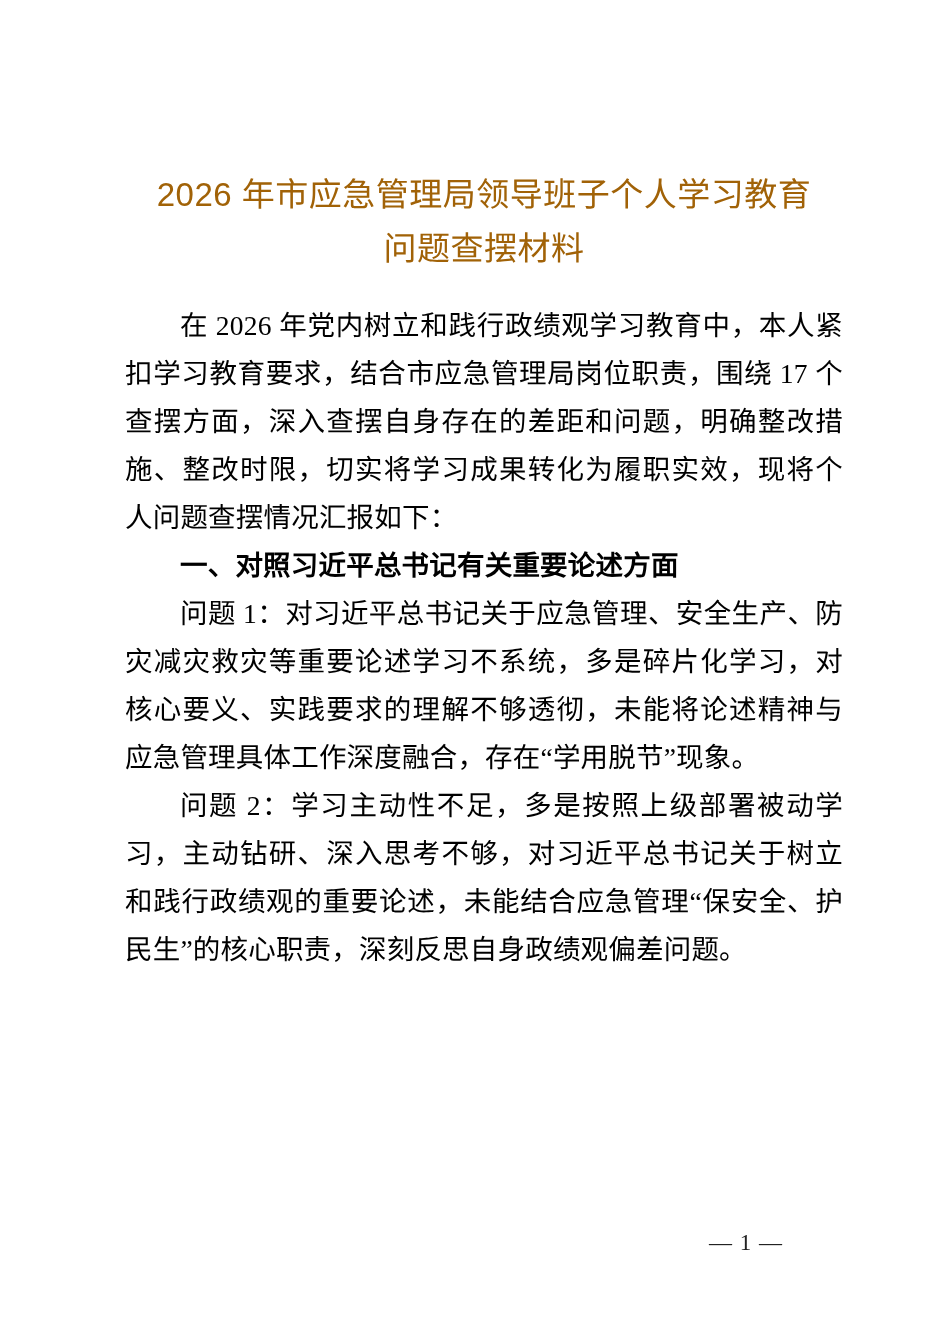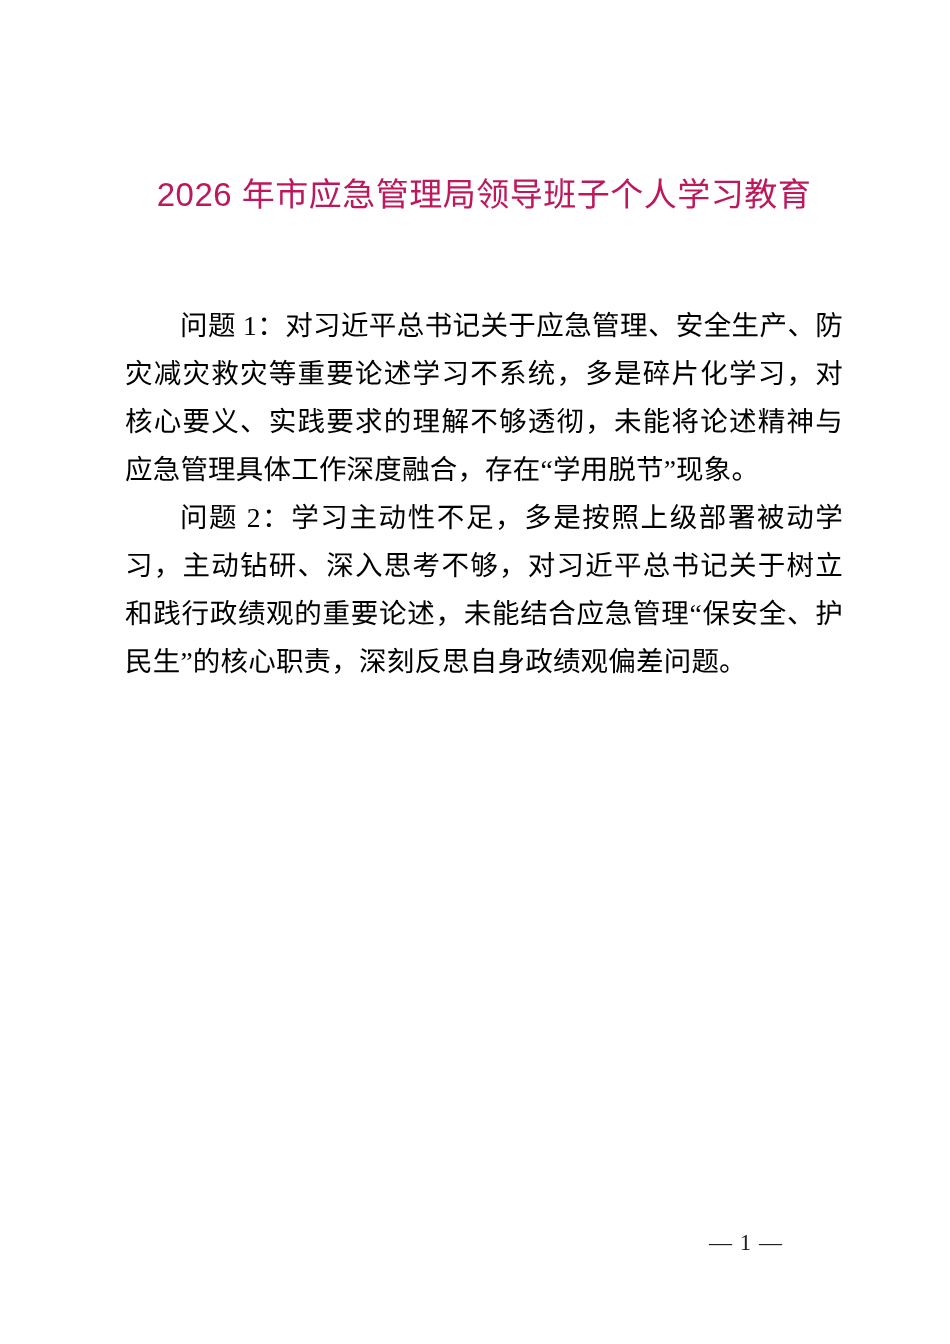--- a/index.html
+++ b/index.html
@@ -42,21 +42,21 @@
     position: absolute;
     left: 0;
     top: 168px;
     width: 718px;
     text-align: center;
     font-family: "Liberation Sans", "DejaVu Sans", sans-serif;
     font-weight: 400;
     font-size: 33px;
     line-height: 54px;
     letter-spacing: 0.5px;
-    color: #be185d;
+    color: #a16207;
   }
   .doc-title .t-line { display: block; white-space: nowrap; }
 
   
   .body-block {
     position: absolute;
     left: 0;
     top: 302px;
     width: 718px;
   }
@@ -104,23 +104,26 @@
 </style>
 </head>
 <body>
 
 <div class="page">
 
   <div class="content">
 
     <h1 class="doc-title">
       <span class="t-line">2026 年市应急管理局领导班子个人学习教育</span>
+      <span class="t-line">问题查摆材料</span>
     </h1>
 
     <div class="body-block">
+      <p class="para">在 2026 年党内树立和践行政绩观学习教育中，本人紧扣学习教育要求，结合市应急管理局岗位职责，围绕 17 个查摆方面，深入查摆自身存在的差距和问题，明确整改措施、整改时限，切实将学习成果转化为履职实效，现将个人问题查摆情况汇报如下：</p>
+      <h2 class="section-heading">一、对照习近平总书记有关重要论述方面</h2>
       <p class="para">问题 1：对习近平总书记关于应急管理、安全生产、防灾减灾救灾等重要论述学习不系统，多是碎片化学习，对核心要义、实践要求的理解不够透彻，未能将论述精神与应急管理具体工作深度融合，存在“学用脱节”现象。</p>
       <p class="para">问题 2：学习主动性不足，多是按照上级部署被动学习，主动钻研、深入思考不够，对习近平总书记关于树立和践行政绩观的重要论述，未能结合应急管理“保安全、护民生”的核心职责，深刻反思自身政绩观偏差问题。</p>
     </div>
 
   </div>
 
   <div class="page-footer">— 1 —</div>
 
 </div>
 

